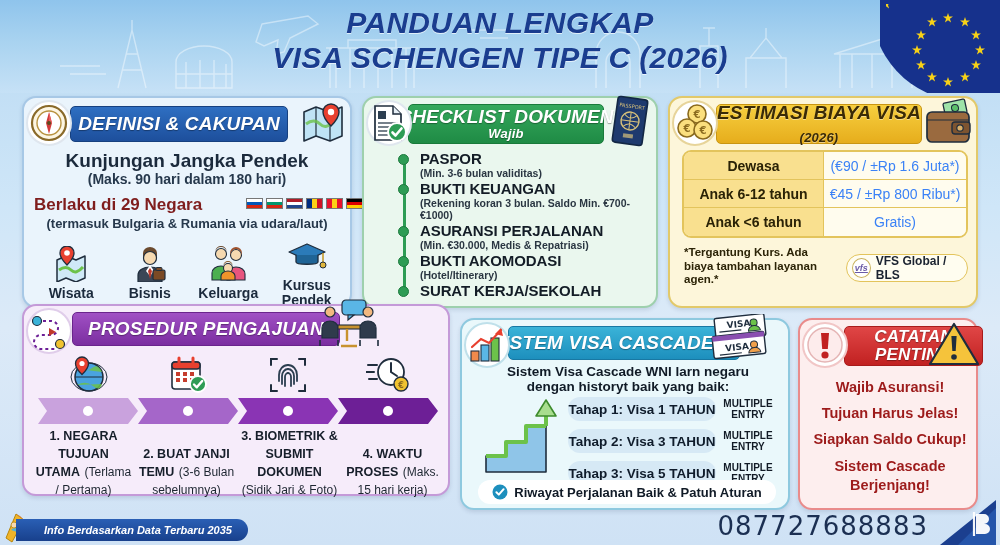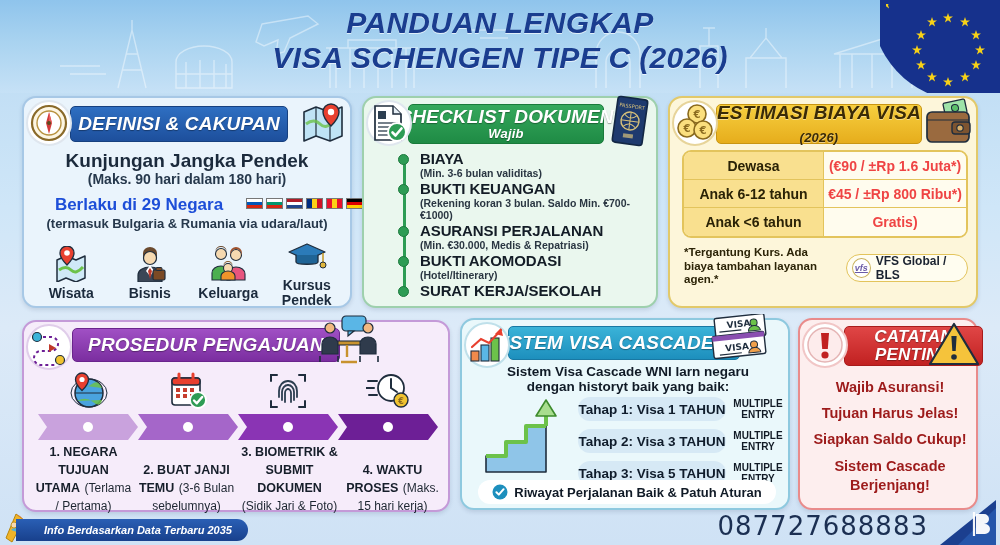--- a/index.html
+++ b/index.html
@@ -80,22 +80,22 @@
   }
   #card-definisi .card-banner {
     left:46px; top:8px; width:218px;
     background:linear-gradient(180deg,#2e6fc2 0%, #1d4f9c 100%);
     border:1px solid #16407f;
   }
   #def-line1 { position:absolute; left:0; top:52px; width:100%; text-align:center;
     font-size:19px; font-weight:bold; color:#1b2a3c; }
   #def-line2 { position:absolute; left:0; top:73px; width:100%; text-align:center;
     font-size:14px; font-weight:bold; color:#26384c; }
-  #def-line3 { position:absolute; left:10px; top:97px; width:210px; text-align:center;
-    font-size:17px; font-weight:bold; color:#1d4ed8; }
+  #def-line3 { position:absolute; left:10px; top:97px; width:210px; text-align:left;
+    font-size:17px; font-weight:bold; color:#7f1d1d; }
   #def-flags { position:absolute; left:222px; top:100px; display:flex; gap:3px; }
   #def-flags .fl { width:17px; height:11px; border:1px solid #777; display:block; }
   #def-line4 { position:absolute; left:0; top:118px; width:100%; text-align:center;
     font-size:13px; font-weight:bold; color:#26384c; }
   #def-purposes { position:absolute; left:8px; top:138px; width:314px;
     display:flex; justify-content:space-around; align-items:center; }
   .purpose { width:76px; text-align:center; }
   .purpose .pico { height:40px; display:flex; align-items:center; justify-content:center; }
   .purpose .plab { font-size:14px; font-weight:bold; color:#1b2a3c; line-height:15px; margin-top:2px; }
 
@@ -132,38 +132,38 @@
   }
   #fee-table {
     position:absolute; left:12px; top:52px; width:286px;
     border:2px solid #e3c45c; border-radius:9px; overflow:hidden; background:#fffdf0;
   }
   .fee-row { display:flex; border-bottom:1px solid #e3c45c; height:28px; }
   .fee-row:last-child { border-bottom:none; }
   .fee-k { width:140px; background:#f9e08f; display:flex; align-items:center; justify-content:center;
     font-size:14px; font-weight:bold; color:#2a2206; border-right:1px solid #e3c45c; }
   .fee-v { flex:1; display:flex; align-items:center; justify-content:center;
-    font-size:14px; font-weight:bold; color:#ef4444; background:#fffcee; }
+    font-size:14px; font-weight:normal; color:#3b82f6; background:#fffcee; }
   #fee-note { position:absolute; left:14px; top:148px; width:150px;
     font-size:11.5px; font-weight:bold; color:#2c2407; line-height:13.5px; }
   #vfs-badge {
     position:absolute; left:176px; top:156px; width:122px; height:28px;
     background:#fffdf0; border:1px solid #e3c45c; border-radius:14px;
     display:flex; align-items:center; gap:5px; padding-left:5px;
   }
   #vfs-badge .vfs-mark {
     width:20px; height:20px; border-radius:50%; background:#fff; border:1px solid #c9b25c;
     display:flex; align-items:center; justify-content:center;
     font-size:9px; font-style:italic; font-weight:bold; color:#6a5aa6;text-decoration:underline;
   }
   #vfs-badge .vfs-txt { font-size:12px; font-weight:bold; color:#1b2330; }
 
   
   #card-prosedur {
-    left:22px; top:320px; width:428px; height:192px;
+    left:22px; top:304px; width:428px; height:192px;
     background:#f6ecfa; border-color:#c49ad8;padding-left:48px;
   }
   #card-prosedur .card-banner {
     left:48px; top:6px; width:268px; height:34px;
     background:linear-gradient(180deg,#a050c4 0%, #7b2ea0 100%);
     border:1px solid #6a248c;
   }
   #steps-icons { position:absolute; left:14px; top:46px; width:400px; display:flex; }
   #steps-icons .si { flex:1; height:46px; display:flex; align-items:center; justify-content:center; }
   #arrow-bar { position:absolute; left:14px; top:92px; width:400px; height:26px; display:flex; }
@@ -184,21 +184,21 @@
     background:#eaf8fb; border-color:#8ec9df;
   }
   #card-cascade .card-banner {
     left:46px; top:6px; width:232px; height:34px;
     background:linear-gradient(180deg,#3ab3d8 0%, #1d8fbd 100%);
     border:1px solid #1878a3;
   }
   #casc-intro { position:absolute; left:20px; top:44px; width:292px; text-align:center;
     font-size:13.5px; font-weight:bold; color:#101a26; line-height:15px; }
   #casc-stairs { position:absolute; left:18px; top:78px; width:84px; height:80px; }
-  #casc-rows { position:absolute; left:106px; top:76px; width:216px;margin-left:10px; }
+  #casc-rows { position:absolute; left:106px; top:76px; width:216px; }
   .casc-row { display:flex; align-items:center; height:26px; margin-bottom:6px; }
   .casc-pill {
     width:148px; height:24px; border-radius:12px; background:#d6e9f5;
     display:flex; align-items:center; justify-content:center;
     font-size:13.5px; font-weight:bold; color:#0f1c2b;
   }
   .casc-me { width:64px; text-align:center; font-size:10px; font-weight:bold;
     color:#121b26; line-height:11px; }
   #casc-foot {
     position:absolute; left:16px; top:160px; width:298px; height:24px;
@@ -432,21 +432,21 @@
           <path d="M13 27 h18 M22 18 v18 M16 21 q6 6 12 0 M16 33 q6 -6 12 0" stroke="#d9c27a" stroke-width="1" fill="none"></path>
           <rect x="17" y="40" width="10" height="4" fill="#d9c27a" opacity=".7"></rect>
         </g>
       </svg>
     </div>
 
     <div id="chk-rail"></div>
     <div id="chk-list">
       <div class="chk-item">
         <span class="dot"></span>
-        <div class="ttl">BIAYA</div>
+        <div class="ttl">PASPOR</div>
         <div class="sub">(Min. 3-6 bulan validitas)</div>
       </div>
       <div class="chk-item">
         <span class="dot"></span>
         <div class="ttl">BUKTI KEUANGAN</div>
         <div class="sub">(Rekening koran 3 bulan. Saldo Min. €700-€1000)</div>
       </div>
       <div class="chk-item">
         <span class="dot"></span>
         <div class="ttl">ASURANSI PERJALANAN</div>

